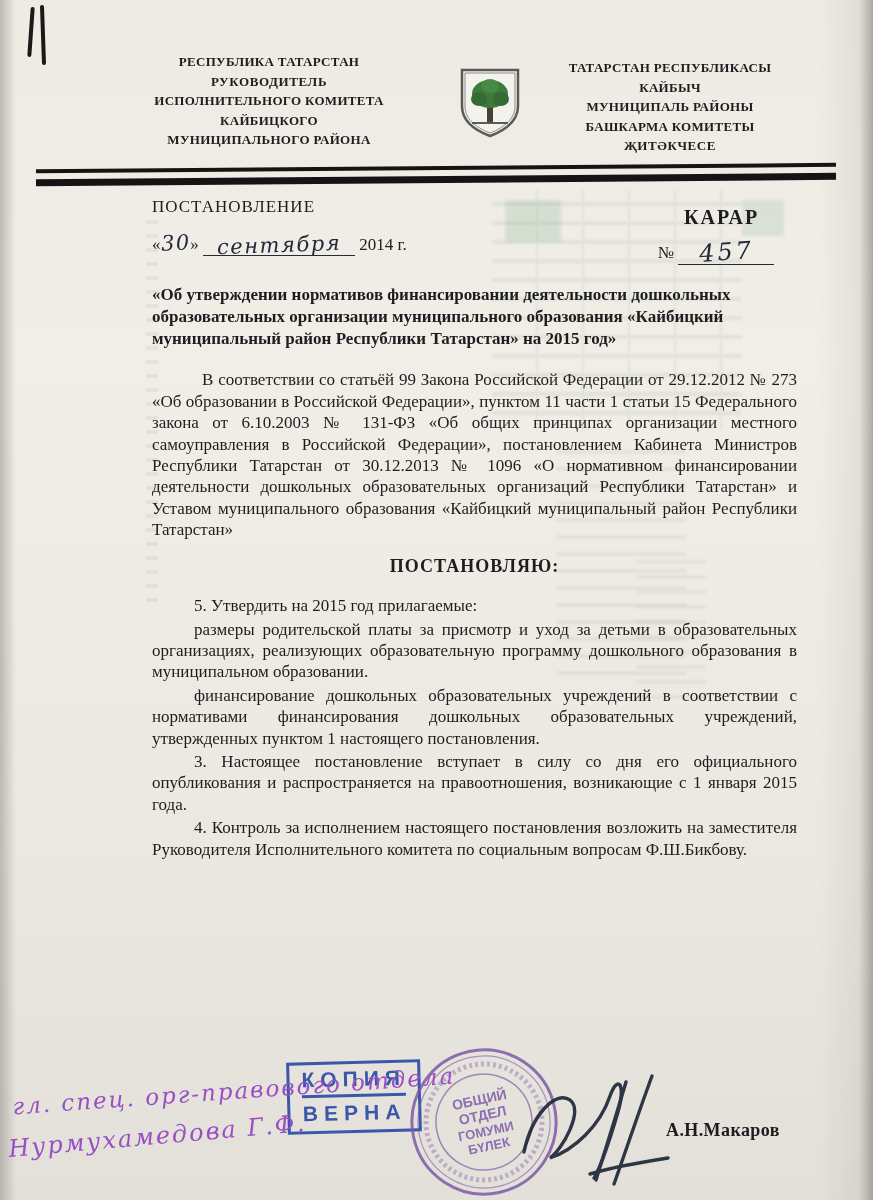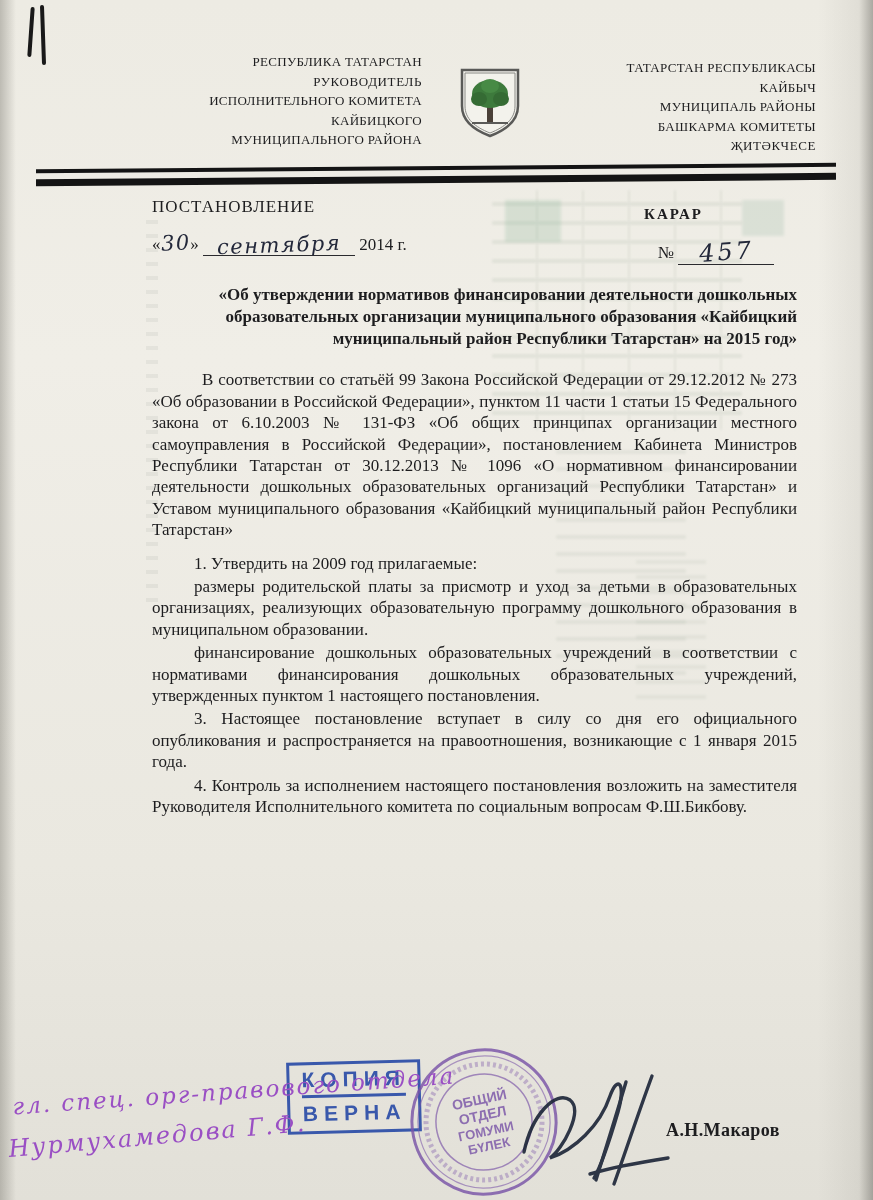--- a/index.html
+++ b/index.html
@@ -23,45 +23,45 @@
   .bl-b { left:556px; top:438px; width:130px; height:250px; opacity:.08; filter:blur(1px);
           background: repeating-linear-gradient(0deg, transparent 0 13px, #637a66 13px 17px); }
   .bl-c { left:505px; top:200px; width:56px; height:42px; background:#7fae8f; opacity:.22; filter:blur(1.5px); }
   .bl-d { left:742px; top:200px; width:42px; height:36px; background:#8aae9a; opacity:.20; filter:blur(1.5px); }
   .bl-e { left:146px; top:212px; width:12px; height:400px; opacity:.07; filter:blur(.5px);
           background: repeating-linear-gradient(0deg, transparent 0 10px, #556055 10px 14px); }
   .bl-f { left:636px; top:560px; width:70px; height:150px; opacity:.07; filter:blur(1px);
           background: repeating-linear-gradient(0deg, transparent 0 11px, #637a66 11px 15px); }
 
   
-  .lh { position:absolute; text-align:right; font-weight:normal; line-height:1.5; letter-spacing:.3px; }
+  .lh { position:absolute; text-align:center; font-weight:bold; line-height:1.5; letter-spacing:.3px; }
   .lh-left  { left:116px; top:52px; width:306px; font-size:13px; }
   .lh-right { left:524px; top:58px; width:292px; font-size:13px; }
   .lh .big { font-size:13px; letter-spacing:.6px; }
   .arms { position:absolute; left:452px; top:66px; width:76px; height:74px; }
 
   .rule { position:absolute; left:36px; width:800px; background:#141414; transform:rotate(-0.45deg); }
   .rule-top { top:166px; height:4px; }
   .rule-bot { top:176px; height:7px; }
 
   .doc-type      { position:absolute; left:152px; top:197px; font-weight:normal; font-size:17px; letter-spacing:1px; }
-  .doc-type-tat  { position:absolute; left:644px; top:206px; font-weight:bold; font-size:15px; letter-spacing:2px; }
+  .doc-type-tat  { position:absolute; left:684px; top:206px; font-weight:bold; font-size:20px; letter-spacing:2px; }
 
   .date-line { position:absolute; left:152px; top:231px; font-size:17px; }
   .num-line  { position:absolute; left:658px; top:236px; font-size:17px; }
   .u { display:inline-block; border-bottom:1.6px solid #2a2a2e; text-align:center; }
   .u-month { width:152px; }
   .u-num { width:96px; }
   .hw { font-family:"DejaVu Serif", serif; font-style:italic; color:#23283a; letter-spacing:1.5px; }
   .hw-day   { display:inline-block; font-size:21px; transform:rotate(-3deg); }
   .hw-month { display:inline-block; font-size:21px; transform:rotate(-2deg) translateY(2px); }
   .hw-num   { display:inline-block; font-size:24px; transform:rotate(-4deg) translateY(2px); letter-spacing:3px; }
 
   .doc-body { position:absolute; left:152px; top:284px; width:645px; font-size:17px; line-height:1.26; text-align:justify; }
-  .doc-title { font-weight:bold; text-align:right; margin:0 0 19px 0; line-height:1.3; }
+  .doc-title { font-weight:bold; text-align:left; margin:0 0 19px 0; line-height:1.3; }
   .intro { text-indent:50px; margin:16px 0 12px 0; }
   .resolve { text-align:center; font-weight:bold; font-size:18px; letter-spacing:1px; margin:14px 0 18px 0; text-indent:0; }
   .para { text-indent:42px; margin:0 0 2px 0; }
 
   .signer { position:absolute; left:666px; top:1120px; font-weight:bold; font-size:18px; letter-spacing:.4px; }
 
   .copy-stamp { position:absolute; left:287px; top:1061px; transform:rotate(-1.5deg);
     border:3.5px solid #2b4da8; color:#2b4da8; padding:3px 12px 5px;
     font-family:"Liberation Sans", sans-serif; font-weight:bold; font-size:21px;
     letter-spacing:6px; text-align:center; opacity:.92; }
@@ -133,21 +133,22 @@
   </div>
 
   <div class="num-line">
     <span>№</span>
     <span class="u u-num"><span class="hw hw-num">457</span></span>
   </div>
 
   <div class="doc-body">
     <p class="doc-title">«Об утверждении нормативов финансировании деятельности дошкольных образовательных организации муниципального образования «Кайбицкий муниципальный район Республики Татарстан» на 2015 год»</p>
     <p class="intro">В соответствии со статьёй 99 Закона Российской Федерации от 29.12.2012   № 273 «Об образовании в Российской Федерации», пунктом 11 части 1 статьи 15 Федерального закона от 6.10.2003 № 131-ФЗ «Об общих принципах организации местного самоуправления в Российской Федерации», постановлением Кабинета Министров Республики Татарстан от 30.12.2013 № 1096 «О нормативном финансировании деятельности дошкольных образовательных организаций Республики Татарстан» и Уставом муниципального образования «Кайбицкий муниципальный район Республики Татарстан»</p>
-    <p class="para">1.  Утвердить на 2009 год прилагаемые:</p>
+    <p class="resolve">ПОСТАНОВЛЯЮ:</p>
+    <p class="para">5.  Утвердить на 2015 год прилагаемые:</p>
     <p class="para">размеры родительской платы за присмотр и уход за детьми в образовательных организациях, реализующих образовательную программу дошкольного образования в муниципальном образовании.</p>
     <p class="para">финансирование дошкольных образовательных учреждений в соответствии с нормативами финансирования дошкольных образовательных учреждений, утвержденных пунктом 1 настоящего постановления.</p>
     <p class="para">3.  Настоящее постановление вступает в силу со дня его официального опубликования и распространяется на правоотношения, возникающие с 1 января 2015 года.</p>
     <p class="para">4.  Контроль за исполнением настоящего постановления возложить на заместителя Руководителя Исполнительного комитета по социальным вопросам Ф.Ш.Бикбову.</p>
   </div>
 
   <div class="copy-stamp">
     <div class="l1">КОПИЯ</div>
     <div>ВЕРНА</div>
   </div>

